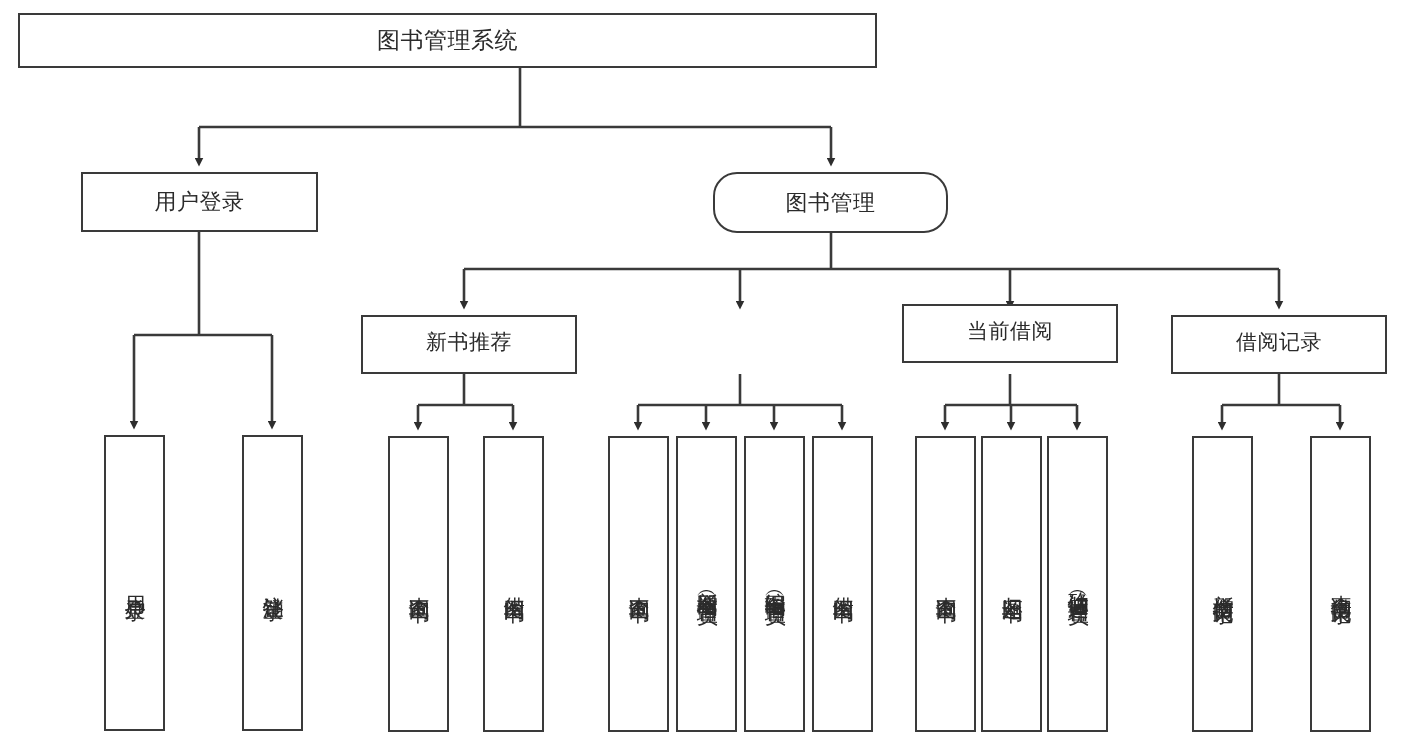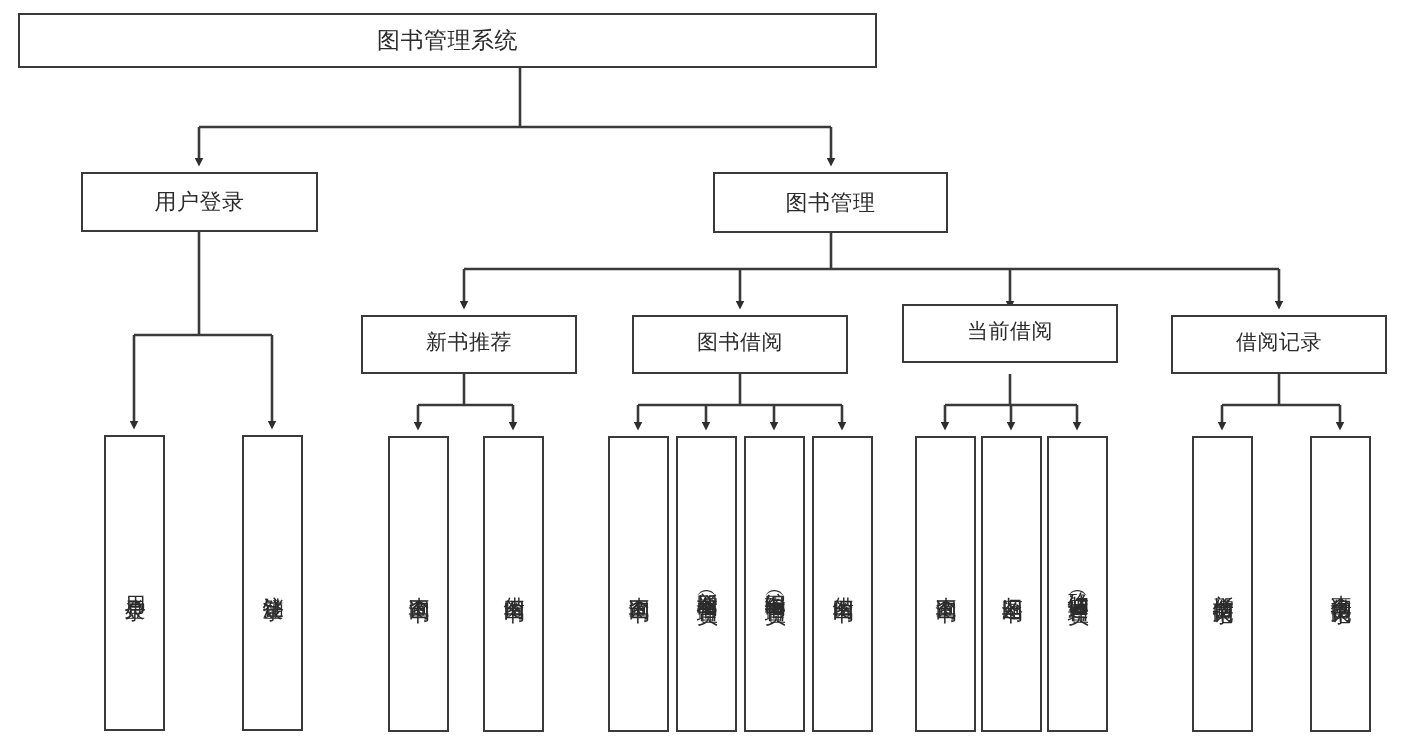--- a/index.html
+++ b/index.html
@@ -138,31 +138,28 @@
   </svg>
 
   <div class="node level-0" style="left:18px; top:13px; width:859px; height:55px;">
     <span class="node-label">图书管理系统</span>
   </div>
 
   <div class="node level-1" style="left:81px; top:172px; width:237px; height:60px;">
     <span class="node-label">用户登录</span>
   </div>
 
-  <div class="node level-1" style="left:713px; top:172px; width:235px; height:61px;">
+  <div class="node level-1" style="left:713px; top:172px; width:235px; height:61px;border-radius:24px;">
     <span class="node-label">图书管理</span>
   </div>
 
   <div class="node level-2" style="left:361px; top:315px; width:216px; height:59px;">
     <span class="node-label">新书推荐</span>
   </div>
 
-  <div class="node level-2" style="left:632px; top:315px; width:216px; height:59px;">
-    <span class="node-label">图书借阅</span>
-  </div>
 
   <div class="node level-2" style="left:902px; top:304px; width:216px; height:59px;">
     <span class="node-label">当前借阅</span>
   </div>
 
   <div class="node level-2" style="left:1171px; top:315px; width:216px; height:59px;">
     <span class="node-label">借阅记录</span>
   </div>
 
   <div class="node leaf" style="left:104px; top:435px; width:61px; height:296px;">

